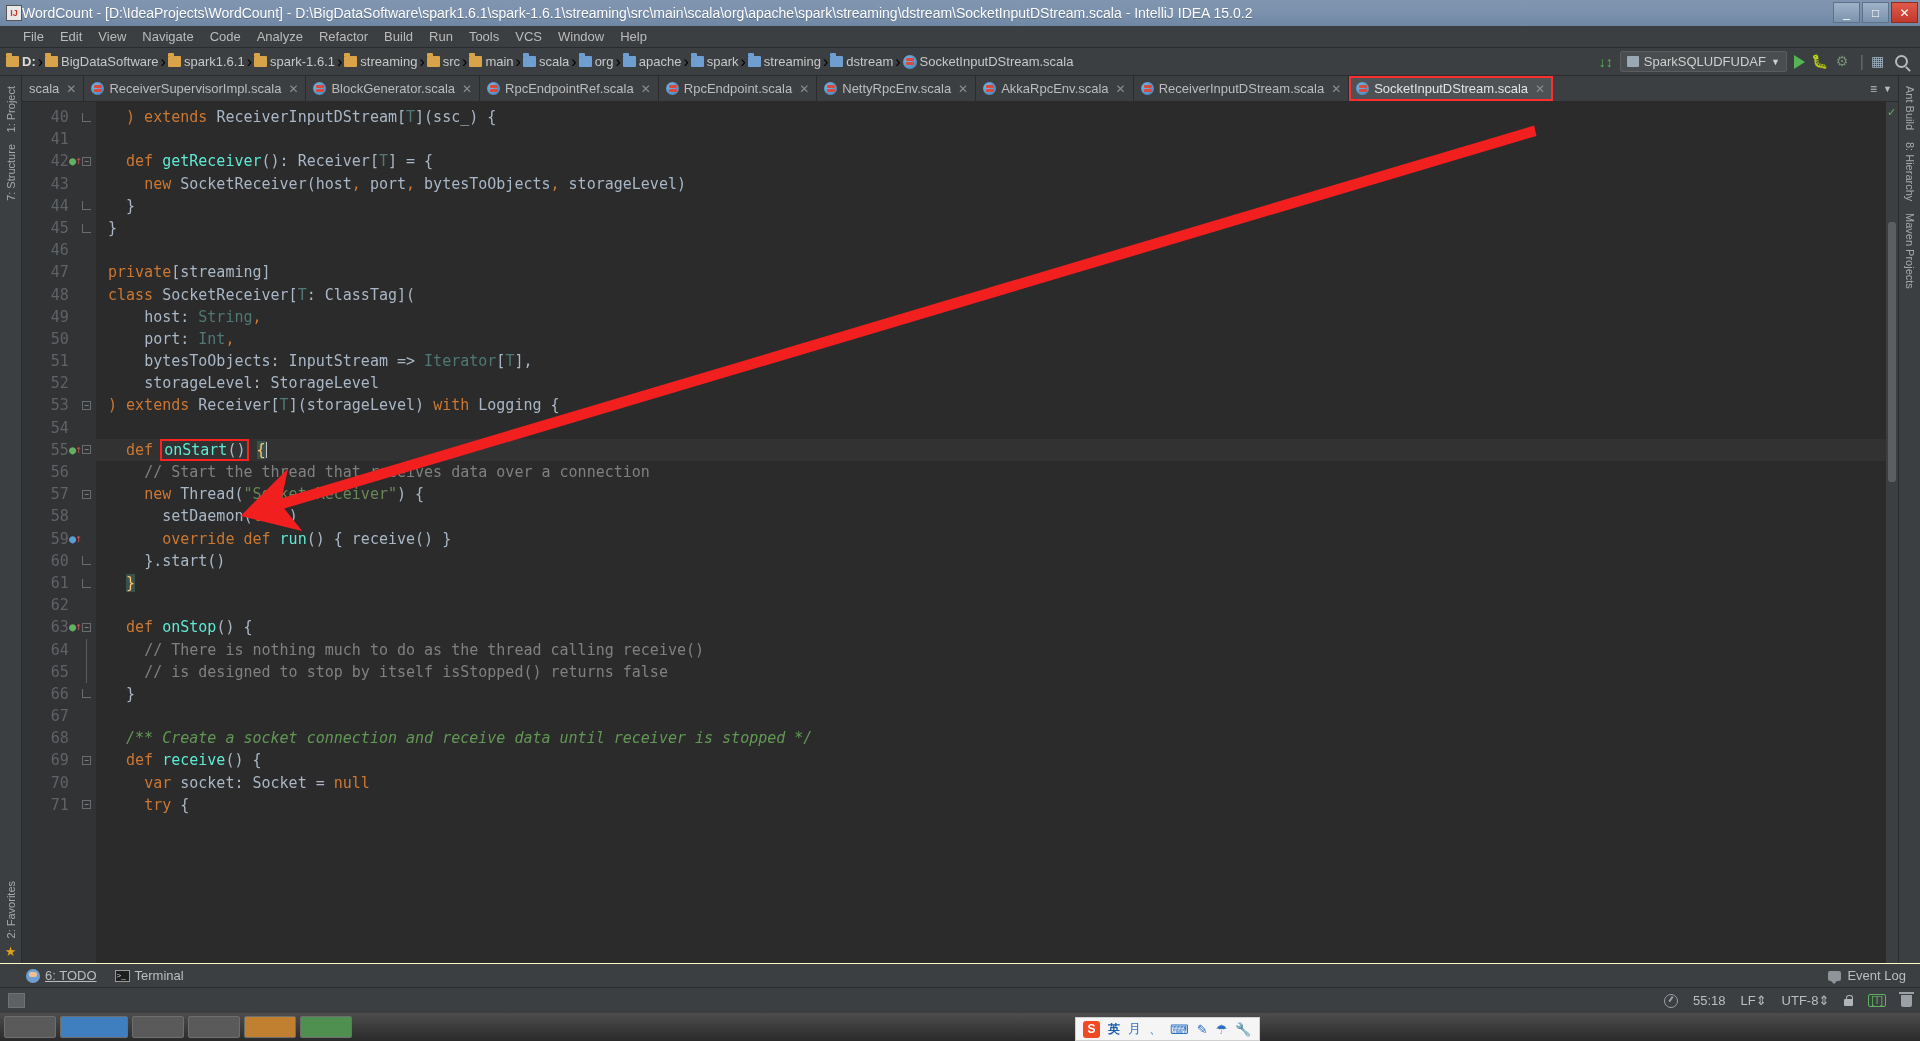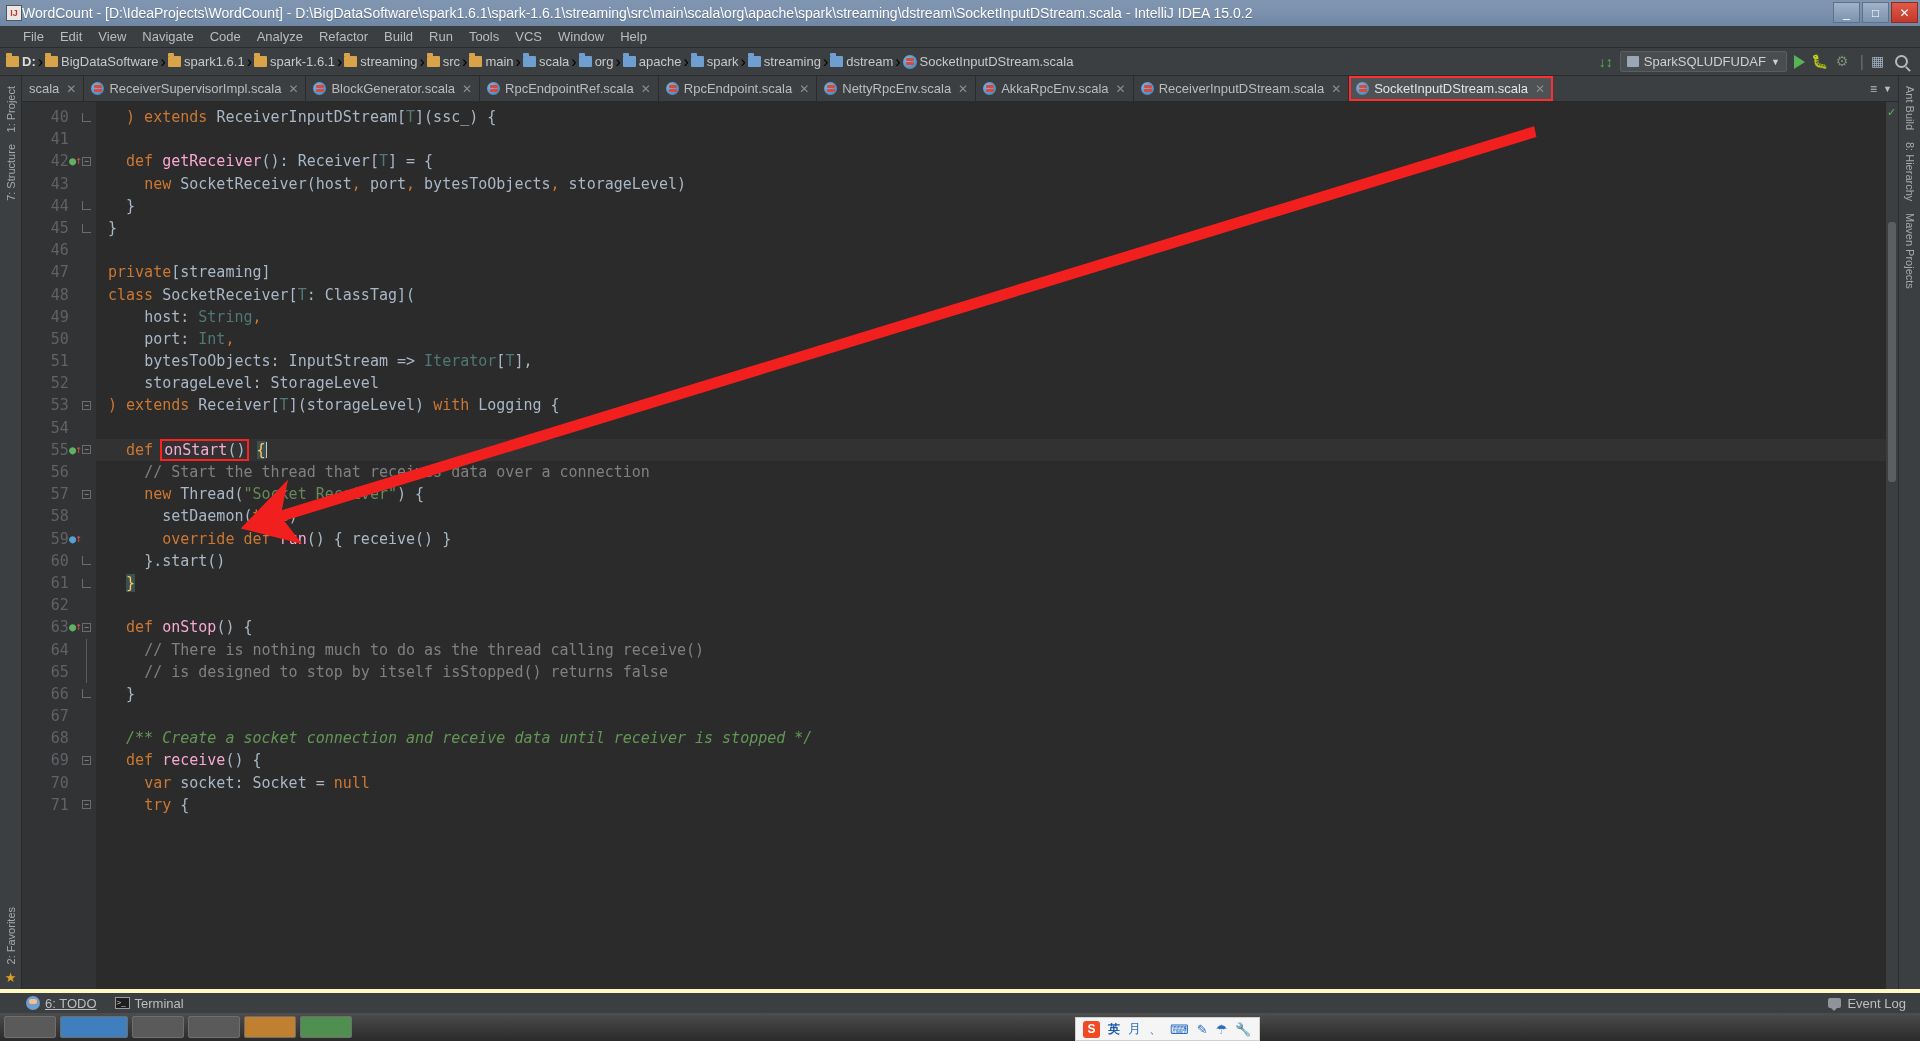--- a/index.html
+++ b/index.html
@@ -185,21 +185,21 @@
   }
   .cline { height: 22.2px; line-height: 22.2px; padding-left: 12px; color:#a9b7c6; }
   .cline.current { background: #323232; }
 
   .k  { color: #cc7832; }
   .t  { color: #a9b7c6; }          
   .g  { color: #507874; }          
   .s  { color: #6a8759; }          
   .cm { color: #808080; }          
   .dc { color: #629755; font-style: italic; } 
-  .fn { color: #f9a8d4; text-align: center; }
+  .fn { color: #5eead4; text-align: center; }
 
   .hl-onstart {
     outline: 2px solid #ff2020;
     padding: 0 2px;
     display: inline-block;
     line-height: 18px;
   }
   .brace-hl { background:#3b514d; color:#ffc66d; }
   .caret { display:inline-block;width:1px;height:16px;background:#c8c8c8;vertical-align:-3px;}
 
@@ -215,21 +215,21 @@
   .markbar .check { position:absolute; top:4px; left:1px; color:#62b162; font-size:11px; }
 
   
   .annot { position: absolute; left: 0; top: 0; width: 100%; height: 100%; pointer-events: none; }
 
   
   .toolbar-bottom {
     height: 24px; min-height:24px;
     background: #3c3f41;
     display: flex; align-items: center;
-    border-top: 4px solid #fef9c3;
+    border-top: 1px solid #fef9c3;
     padding-left: 26px;
     color: #bdbdbd; font-size: 13px;
     gap: 18px;
   }
   .tw-item { display:flex; align-items:center; gap:5px; }
   .tw-item .u { text-decoration: underline; }
   .todo-ico { width:14px;height:14px;border-radius:50%;background:#6f9fd0; position:relative;}
   .todo-ico::after{content:'';position:absolute;left:3px;top:3px;width:8px;height:5px;background:#f0c090;border-radius:2px;}
   .term-ico { width:15px;height:12px;background:#1e1e1e;border:1px solid #9a9a9a;color:#d8d8d8;font-size:8px;line-height:10px;padding-left:1px;}
   .bottom-right { margin-left:auto; display:flex; align-items:center; gap:6px; padding-right:14px; }
@@ -697,20 +697,32 @@
     <div class="tw-item">
       <span class="term-ico">&gt;_</span>
       <span>Terminal</span>
     </div>
     <div class="bottom-right">
       <span class="evt-ico"></span>
       <span>Event Log</span>
     </div>
   </div>
 
+  <div class="statusbar">
+    <div class="status-sq"></div>
+    <div class="sb-right">
+      <span class="circ-ico"></span>
+      <span>55:18</span>
+      <span><span>LF</span>⇕</span>
+      <span><span>UTF-8</span>⇕</span>
+      <span class="lock-ico"></span>
+      <span class="tbadge">[T]</span>
+      <span class="trash-ico"></span>
+    </div>
+  </div>
 
   <div class="ime-tray">
     <div class="ime-s">S</div>
     <div class="ime-t">英</div>
     <div class="ime-i">月</div>
     <div class="ime-i">、</div>
     <div class="ime-i">⌨</div>
     <div class="ime-i">✎</div>
     <div class="ime-i">☂</div>
     <div class="ime-i">🔧</div>

